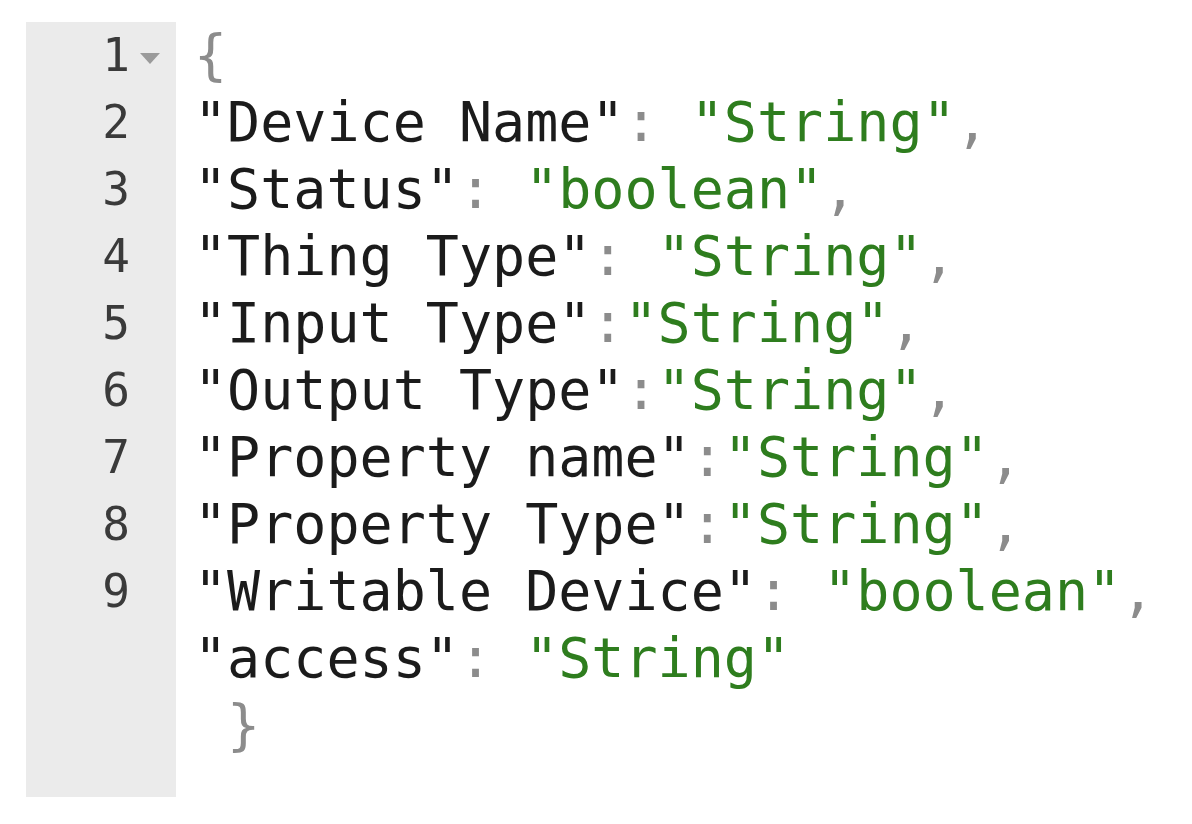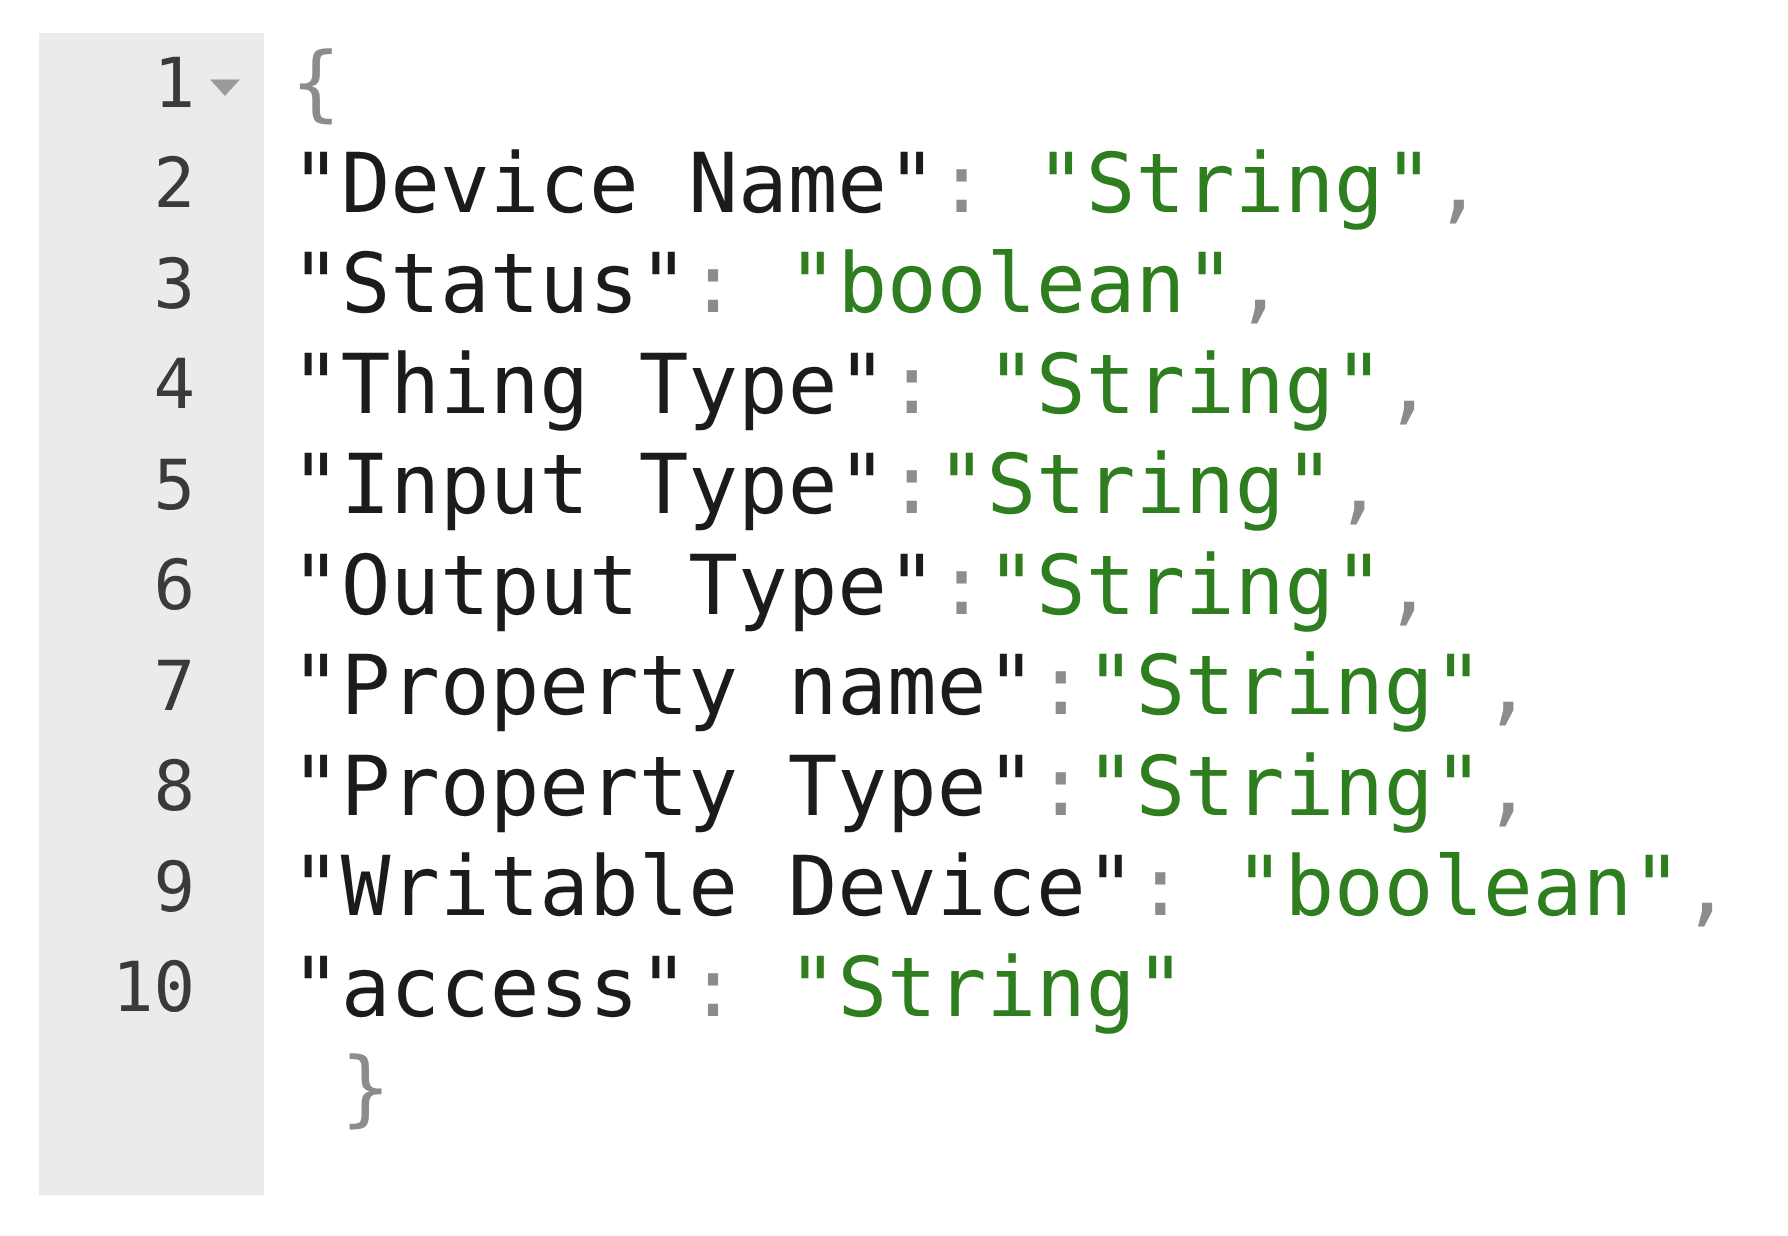--- a/index.html
+++ b/index.html
@@ -86,21 +86,20 @@
   <div class="gutter" id="gutter">
       <div class="gutter-row">1<span class="fold-marker"></span></div>
       <div class="gutter-row">2</div>
       <div class="gutter-row">3</div>
       <div class="gutter-row">4</div>
       <div class="gutter-row">5</div>
       <div class="gutter-row">6</div>
       <div class="gutter-row">7</div>
       <div class="gutter-row">8</div>
       <div class="gutter-row">9</div>
-      <div class="gutter-row">10</div>
     </div>
 
   <div class="code" id="code">
       <div class="code-line"><span class="tok-brace">{</span></div>
       <div class="code-line"><span class="tok-key">"Device Name"</span><span class="tok-punct">: </span><span class="tok-string">"String"</span><span class="tok-punct">,</span></div>
       <div class="code-line"><span class="tok-key">"Status"</span><span class="tok-punct">: </span><span class="tok-string">"boolean"</span><span class="tok-punct">,</span></div>
       <div class="code-line"><span class="tok-key">"Thing Type"</span><span class="tok-punct">: </span><span class="tok-string">"String"</span><span class="tok-punct">,</span></div>
       <div class="code-line"><span class="tok-key">"Input Type"</span><span class="tok-punct">:</span><span class="tok-string">"String"</span><span class="tok-punct">,</span></div>
       <div class="code-line"><span class="tok-key">"Output Type"</span><span class="tok-punct">:</span><span class="tok-string">"String"</span><span class="tok-punct">,</span></div>
       <div class="code-line"><span class="tok-key">"Property name"</span><span class="tok-punct">:</span><span class="tok-string">"String"</span><span class="tok-punct">,</span></div>

